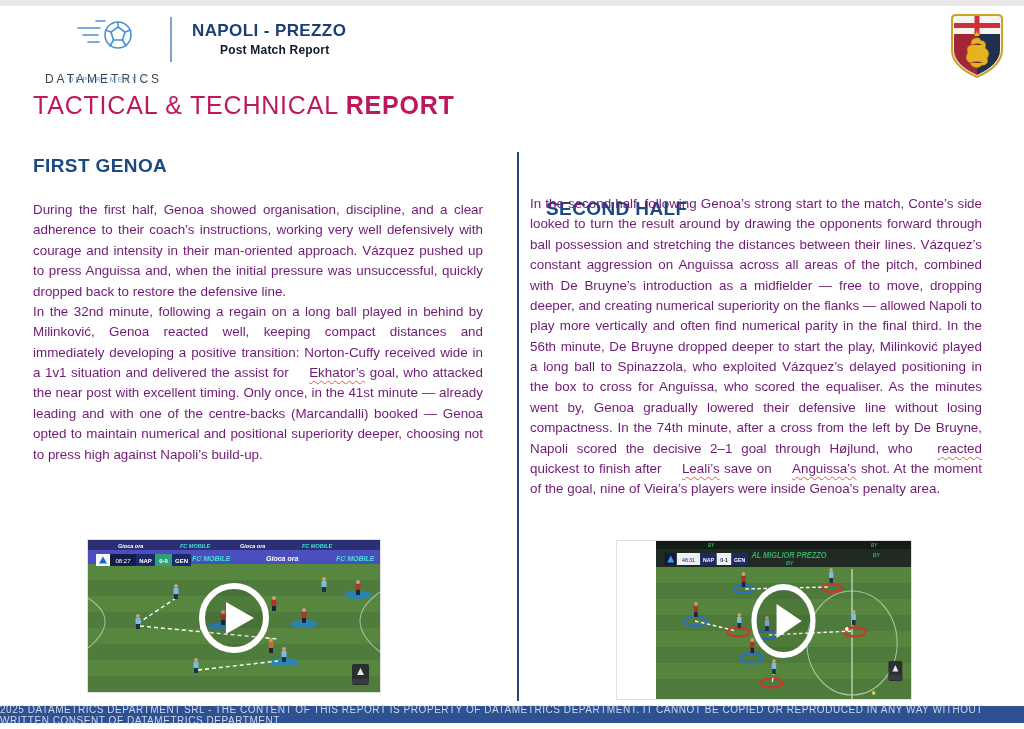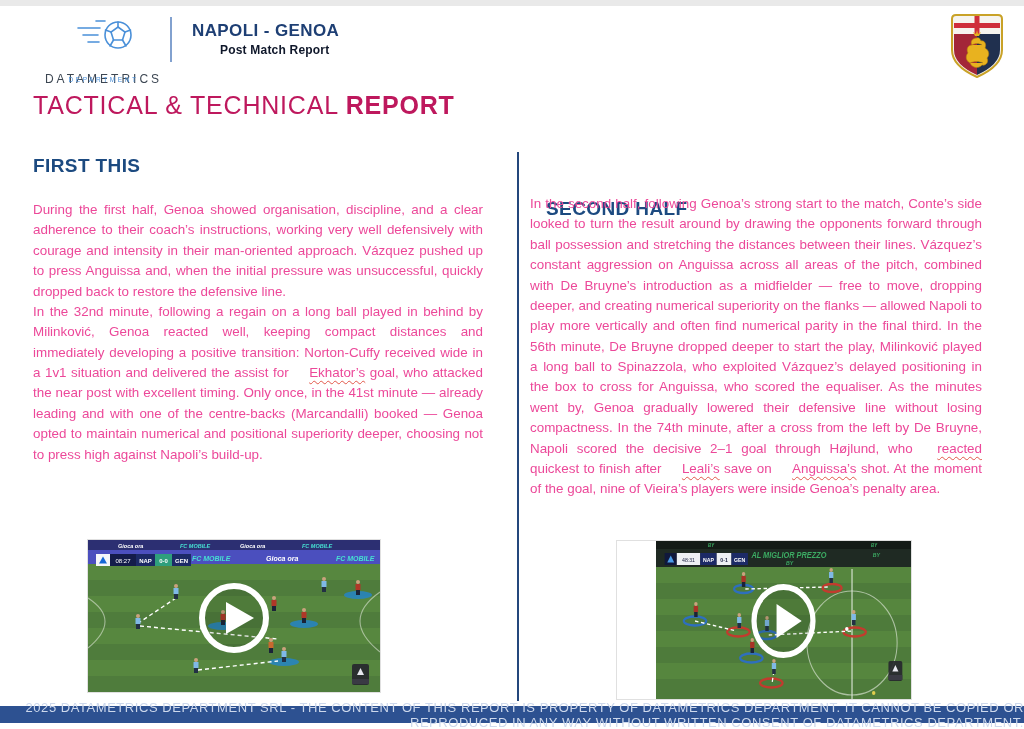--- a/index.html
+++ b/index.html
@@ -27,39 +27,39 @@
   
   .page-title { position:absolute; left:33px; top:91px; font-size:25px; color:#be185d;
     letter-spacing:.8px; font-weight:400; white-space:nowrap;text-align:center; }
   .page-title b { font-weight:700; }
 
   
   .col-divider { position:absolute; left:517px; top:152px; width:1.5px; height:549px; background:#24477c; }
   .section-heading { position:absolute; font-size:19px; font-weight:700; color:#1c4a80; letter-spacing:.4px; }
   .heading-first { left:33px; top:155px; }
   .heading-second { left:546px; top:155px;margin-top:43px; }
-  .col-text { position:absolute; font-size:13.4px; line-height:1.52; color:#ec4899;
+  .col-text { position:absolute; font-size:13.4px; line-height:1.52; color:#701a75;
     text-align:justify; }
   .text-first { left:33px; top:200px; width:450px; }
   .text-second { left:530px; top:194px; width:452px; }
   .col-text p { margin:0; }
   .sq { text-decoration:underline; text-decoration-style:wavy; text-decoration-color:#e2574a;
     text-decoration-thickness:1px; text-underline-offset:3px;margin-left:16px; }
 
   
   .video { position:absolute; box-shadow:0 0 0 1px rgba(0,0,0,.12); cursor:pointer; }
   .video-left { left:88px; top:540px; width:292px; height:152px; }
   .video-right { left:617px; top:541px; width:294px; height:158px;padding-left:39px; }
   .vid-svg { display:block; width:100%; height:100%; }
   .vid-svg text { font-family:"Liberation Sans", sans-serif; }
 
   
   .footer-bar { position:absolute; left:0; top:706px; width:1024px; height:17px;
     background:#2d5191; display:flex; align-items:center; justify-content:center; }
-  .footer-text { font-size:13px; letter-spacing:.55px; color:#cdd8ec; text-transform:uppercase;text-align:right; }
+  .footer-text { font-size:10px; letter-spacing:.55px; color:#cdd8ec; text-transform:uppercase; }
 </style>
 </head>
 <body>
 
 <div class="page">
   <div class="top-strip"></div>
 
   <div class="brand-block">
     <svg class="ball-logo" viewBox="0 0 70 42">
       <g stroke="#4a90d9" stroke-width="1.6" fill="none" stroke-linecap="round">
@@ -68,39 +68,39 @@
         <path d="M46 13 L46 8 M53 18 L58.5 16 M50.5 26 L54 32 M41.5 26 L38 32 M39 18 L33.5 16"></path>
         <path d="M6 14 L28 14 M11 21 L26 21 M16 28 L27 28"></path>
         <path d="M24 7 L33 7"></path>
       </g>
     </svg>
     <div class="brand-name">DATAMETRICS</div>
     <div class="brand-sub">DEPARTMENT</div>
   </div>
 
   <div class="header-divider"></div>
-  <div class="match-title">NAPOLI - GENOA</div>
+  <div class="match-title">NAPOLI - PREZZO</div>
   <div class="report-subtitle">Post Match Report</div>
 
   <svg class="crest" viewBox="0 0 58 68">
     <path d="M8 3 H50 Q54 3 54 7 V38 Q54 54 29 65 Q4 54 4 38 V7 Q4 3 8 3 Z" fill="#f6f4ef" stroke="#c9a227" stroke-width="2"></path>
     <path d="M6 22 H29 V63 Q6 52.5 6 38 Z" fill="#a32638"></path>
     <path d="M29 22 H52 V38 Q52 52.5 29 63 Z" fill="#20304f"></path>
     <rect x="6" y="11" width="46" height="5" fill="#cf2e3b"></rect>
     <rect x="26.5" y="4" width="5" height="18" fill="#cf2e3b"></rect>
     <path d="M29 26 C24 26 22 30 24 33 C20 33 18 37 20 41 C17 44 18 49 22 51 C24 56 31 57 34 53 C38 54 41 50 39 46 C42 43 41 38 37 36 C39 32 36 28 33 29 C32 26 30 25 29 26 Z
              M24 33 C27 31 31 31 34 33 M22 51 C26 49 31 49 35 51" fill="#e8b21f" stroke="#b8860b" stroke-width="0.6"></path>
     <path d="M27 24 L25 20 L28 22 L29 18 L30 22 L33 20 L31 24 Z" fill="#e8b21f"></path>
   </svg>
 
   <div class="page-title"><span>TACTICAL &amp; TECHNICAL </span><b>REPORT</b></div>
 
   <div class="col-divider"></div>
 
-  <div class="section-heading heading-first">FIRST THIS</div>
+  <div class="section-heading heading-first">FIRST GENOA</div>
   <div class="col-text text-first">
     <p><span>During the first half, Genoa showed organisation, discipline, and a clear adherence to their coach’s instructions, working very well defensively with courage and intensity in their man-oriented approach. Vázquez pushed up to press Anguissa and, when the initial pressure was unsuccessful, quickly dropped back to restore the defensive line.</span></p>
     <p><span>In the 32nd minute, following a regain on a long ball played in behind by Milinković, Genoa reacted well, keeping compact distances and immediately developing a positive transition: Norton-Cuffy received wide in a 1v1 situation and delivered the assist for </span><span class="sq">Ekhator’s</span><span> goal, who attacked the near post with excellent timing. Only once, in the 41st minute — already leading and with one of the centre-backs (Marcandalli) booked — Genoa opted to maintain numerical and positional superiority deeper, choosing not to press high against Napoli’s build-up.</span></p>
   </div>
 
   <div class="section-heading heading-second">SECOND HALF</div>
   <div class="col-text text-second">
     <p><span>In the second half, following Genoa’s strong start to the match, Conte’s side looked to turn the result around by drawing the opponents forward through ball possession and stretching the distances between their lines. Vázquez’s constant aggression on Anguissa across all areas of the pitch, combined with De Bruyne’s introduction as a midfielder — free to move, dropping deeper, and creating numerical superiority on the flanks — allowed Napoli to play more vertically and often find numerical parity in the final third. In the 56th minute, De Bruyne dropped deeper to start the play, Milinković played a long ball to Spinazzola, who exploited Vázquez’s delayed positioning in the box to cross for Anguissa, who scored the equaliser. As the minutes went by, Genoa gradually lowered their defensive line without losing compactness. In the 74th minute, after a cross from the left by De Bruyne, Napoli scored the decisive 2–1 goal through Højlund, who </span><span class="sq">reacted</span><span> quickest to finish after </span><span class="sq">Leali’s</span><span> save on </span><span class="sq">Anguissa’s</span><span> shot. At the moment of the goal, nine of Vieira’s players were inside Genoa’s penalty area.</span></p>
   </div>
 

